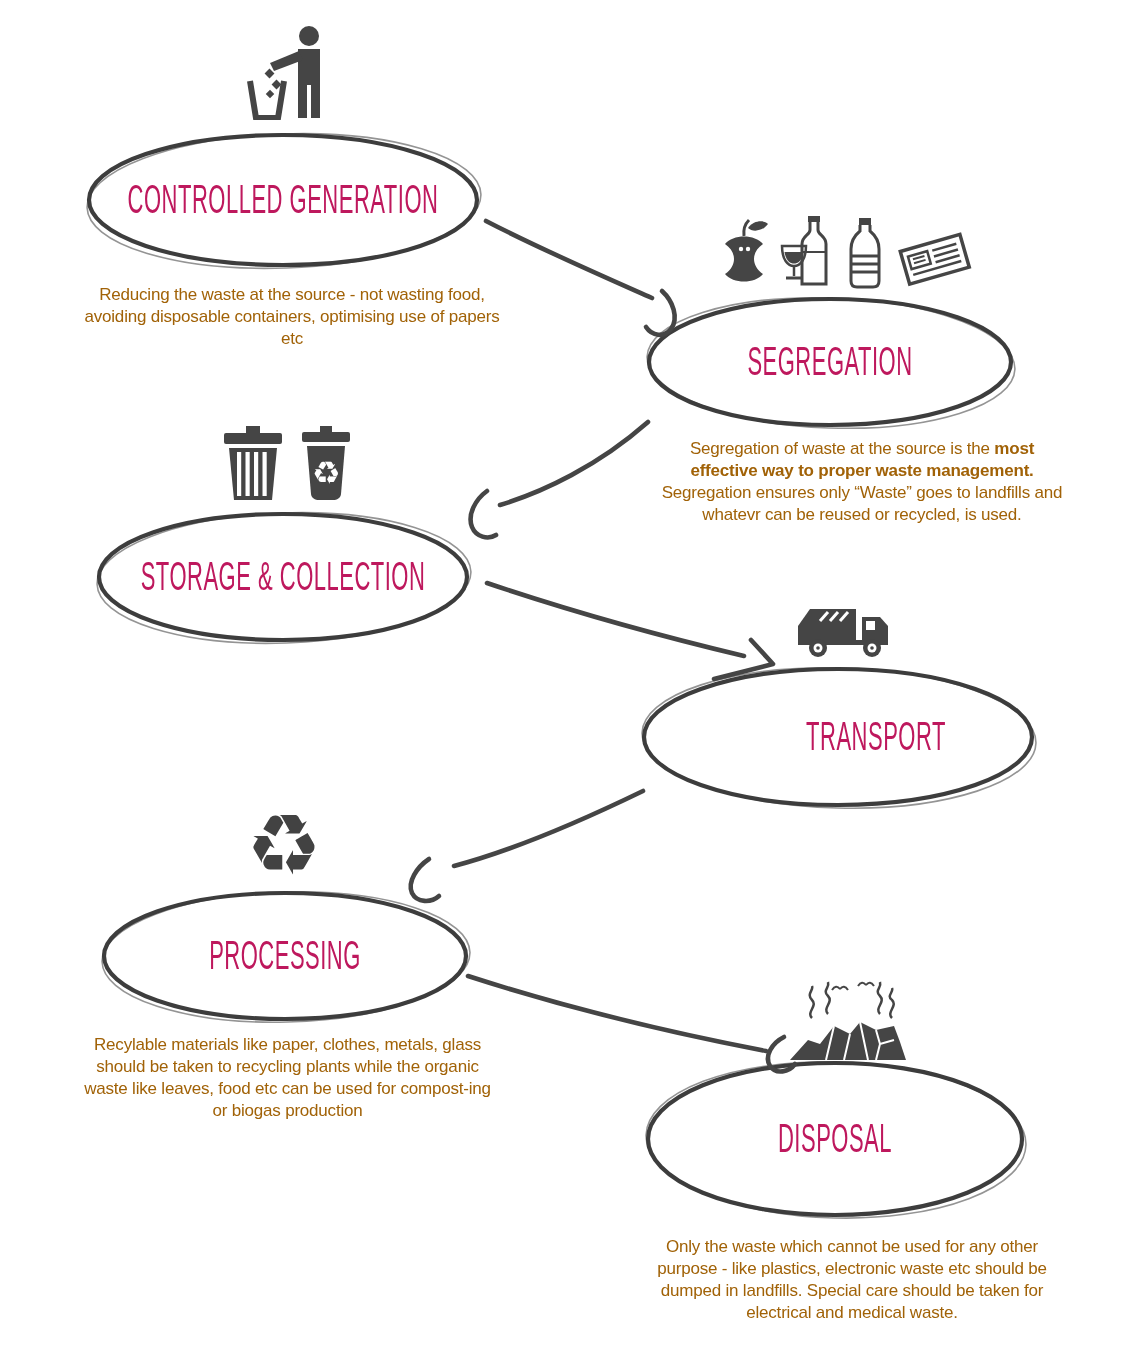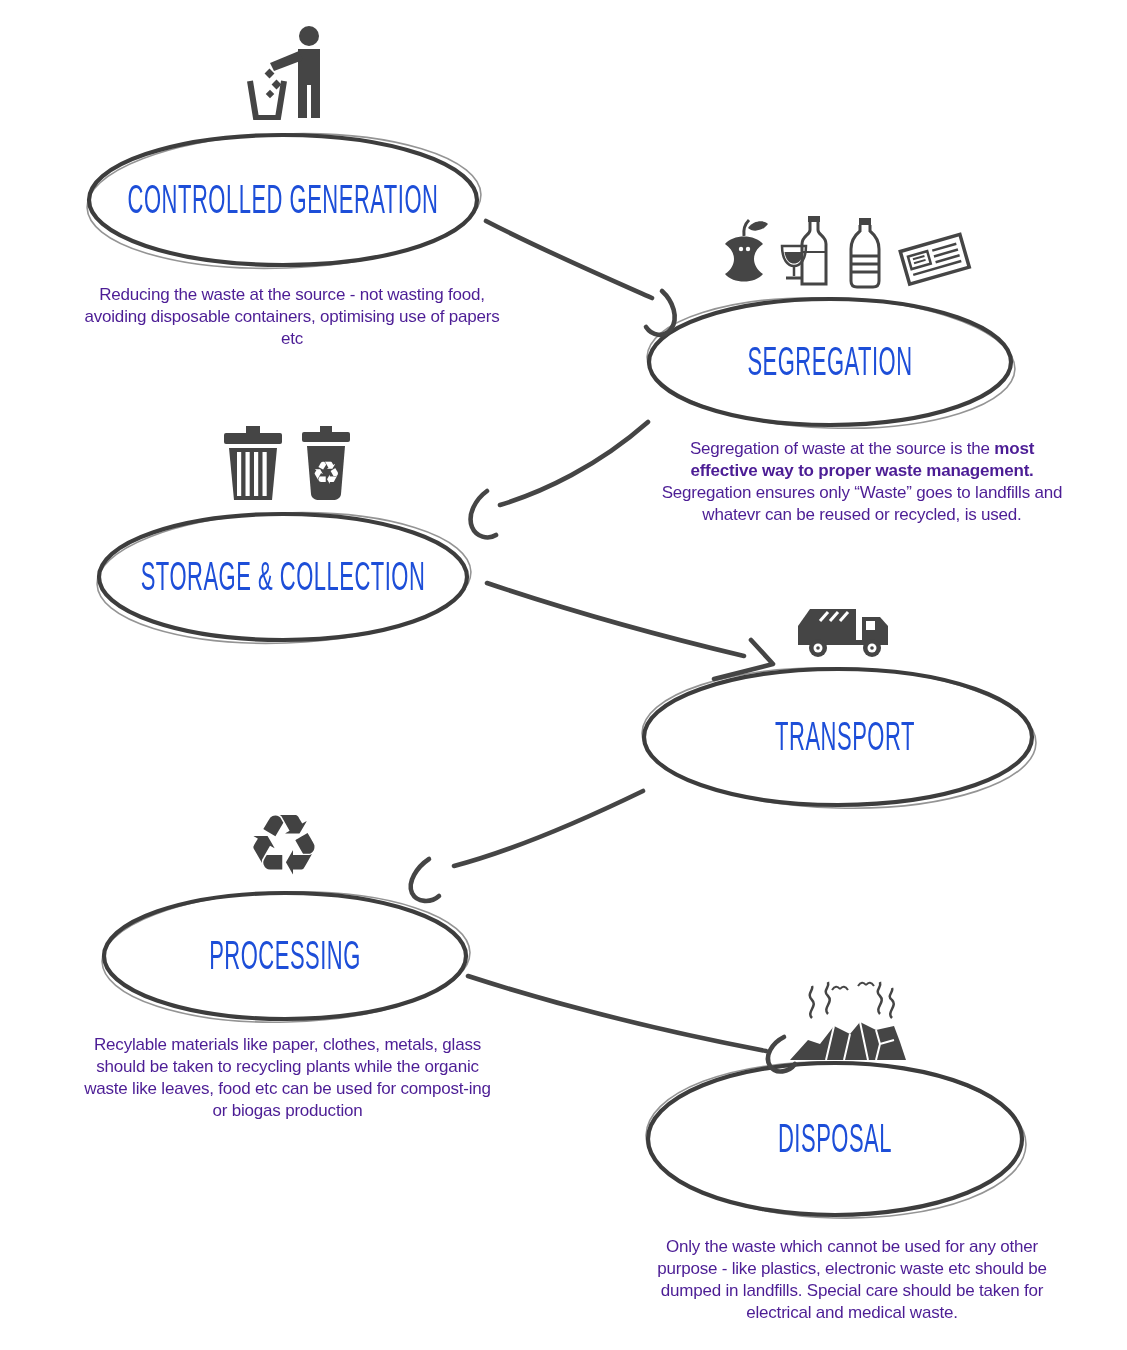--- a/index.html
+++ b/index.html
@@ -8,23 +8,23 @@
   .bg{position:absolute;left:0;top:0;}
   .node{fill:#ffffff;stroke:#3d3d3d;stroke-width:4.2;}
   .node-echo{fill:none;stroke:#3d3d3d;stroke-width:1.6;opacity:.55;}
   .arrow path{fill:none;stroke:#454545;stroke-width:4.6;stroke-linecap:round;stroke-linejoin:round;}
   .icon{position:absolute;}
   .icon svg{display:block;}
   .iconrow{position:absolute;display:flex;align-items:flex-end;gap:8px;}
   .bins{gap:16px;}
   .ic{fill:#454545;}
   .st{stroke:#454545;fill:none;}
-  .title{position:absolute;transform:translate(-50%,-50%);color:#1d4ed8;white-space:nowrap;}
+  .title{position:absolute;transform:translate(-50%,-50%);color:#be185d;white-space:nowrap;}
   .title span{display:inline-block;transform:scaleY(1.85);font-size:22px;letter-spacing:.5px;font-weight:400;}
-  .desc{position:absolute;text-align:center;font-size:17px;line-height:22px;color:#4c1d95;letter-spacing:-0.2px;}
+  .desc{position:absolute;text-align:center;font-size:17px;line-height:22px;color:#a16207;letter-spacing:-0.2px;}
   .desc b{font-weight:700;}
   .recycle-glyph{font-family:"DejaVu Sans",sans-serif;}
 </style>
 </head>
 <body>
 
 <div class="canvas">
 
   <svg class="bg" width="1127" height="1350" viewBox="0 0 1127 1350">
 
@@ -190,21 +190,21 @@
       <line x1="48" y1="19" x2="56" y2="10" stroke="#ffffff" stroke-width="3"></line>
       <rect x="74" y="19" width="9" height="9" fill="#ffffff"></rect>
       <circle class="ic" cx="26" cy="46" r="9"></circle>
         <circle cx="26" cy="46" r="4.5" fill="#ffffff"></circle>
         <circle class="ic" cx="26" cy="46" r="1.8"></circle>
       <circle class="ic" cx="80" cy="46" r="9"></circle>
         <circle cx="80" cy="46" r="4.5" fill="#ffffff"></circle>
         <circle class="ic" cx="80" cy="46" r="1.8"></circle>
     </svg>
   </div>
-  <div class="title" style="left:845px;top:737px;">
+  <div class="title" style="left:876px;top:737px;">
     <span>TRANSPORT</span>
   </div>
 
   <div class="icon" style="left:240px;top:800px;">
     <svg width="88" height="84" viewBox="0 0 88 84">
       <text class="recycle-glyph" x="44" y="74" font-size="84" text-anchor="middle" fill="#424242">♻</text>
     </svg>
   </div>
   <div class="title" style="left:285px;top:956px;text-align:right;">
     <span>PROCESSING</span>

